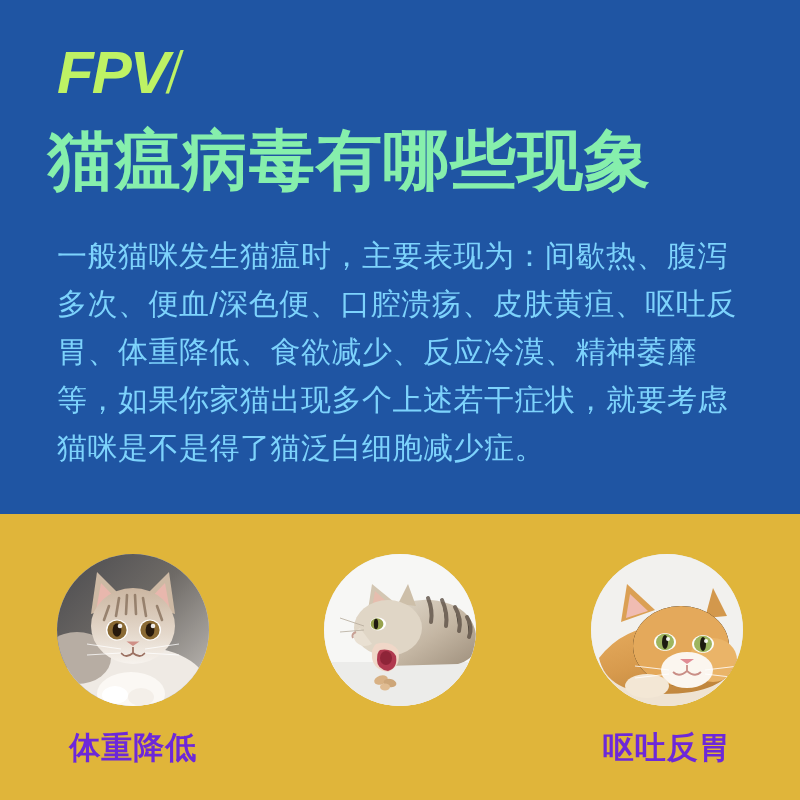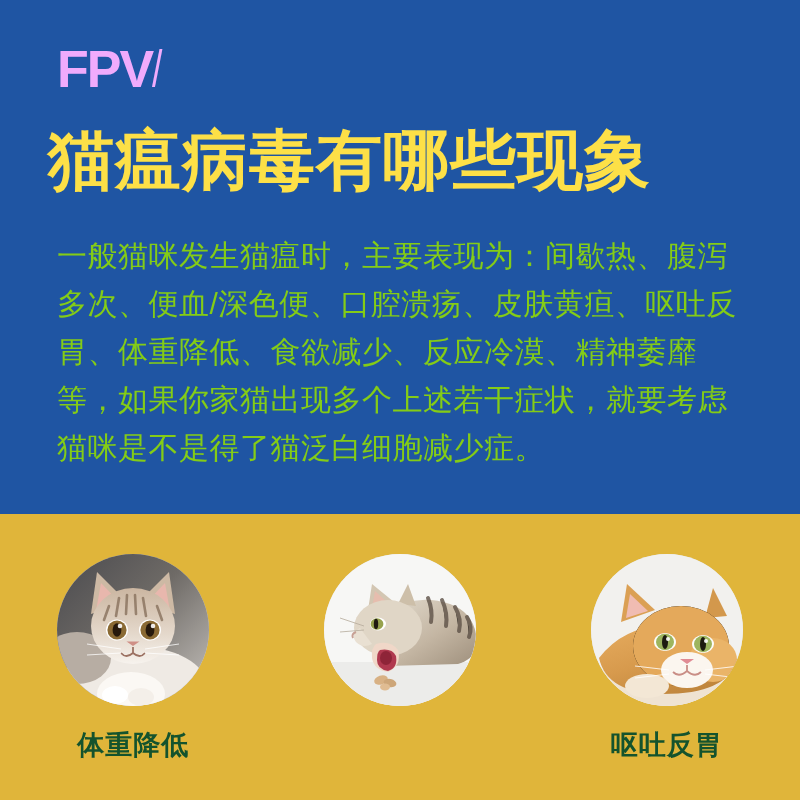--- a/index.html
+++ b/index.html
@@ -27,56 +27,57 @@
     top: 0;
     width: 800px;
     height: 514px;
     background: #1f55a3;
   }
 
   .brand {
     position: absolute;
     left: 57px;
     top: 43px;
-    font-size: 52px;
+    font-size: 60px;
     line-height: 1;
     font-weight: 700;
+    font-style: italic;
     letter-spacing: -2px;
-    color: #f0abfc;
+    color: #bef264;
     white-space: nowrap;
     font-family: "Liberation Sans", "DejaVu Sans", sans-serif;
   }
   .brand .slash {
     font-weight: 400;
     letter-spacing: 0;
     display: inline-block;
     transform: scaleX(0.72);
     transform-origin: left center;
   }
 
   .headline {
     position: absolute;
     left: 48px;
     top: 126px;
     font-size: 66px;
     line-height: 1.04;
     font-weight: 700;
-    color: #fde047;
+    color: #86efac;
     letter-spacing: 1px;
     white-space: nowrap;
   }
 
   .body-copy {
     position: absolute;
     left: 57px;
     top: 232px;
     width: 690px;
     font-size: 30px;
     line-height: 48px;
-    color: #84cc16;
+    color: #7dd3fc;
     font-weight: 400;
     letter-spacing: 0.5px;
     text-align: left;
   }
 
   
   .bottom-panel {
     position: absolute;
     left: 0;
     top: 514px;
@@ -107,24 +108,24 @@
   .photo-circle {
     width: 152px;
     height: 152px;
     border-radius: 50%;
     overflow: hidden;
     position: relative;
     background: #d9d9d9;
   }
   .card-label {
     margin-top: 26px;
-    font-size: 27px;
+    font-size: 31px;
     line-height: 1;
     font-weight: 700;
-    color: #14532d;
+    color: #6d28d9;
     letter-spacing: 1px;
     white-space: nowrap;
   }
 
   
   .photo-circle svg { display: block; width: 100%; height: 100%; }
 </style>
 </head>
 <body>
 

